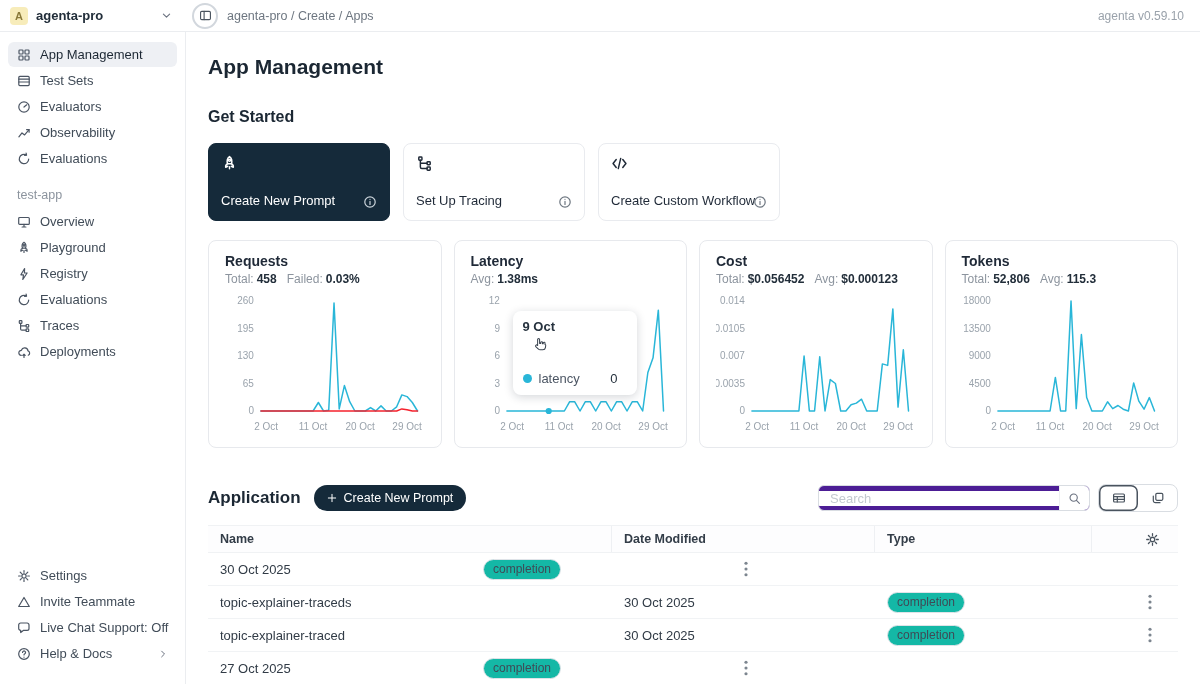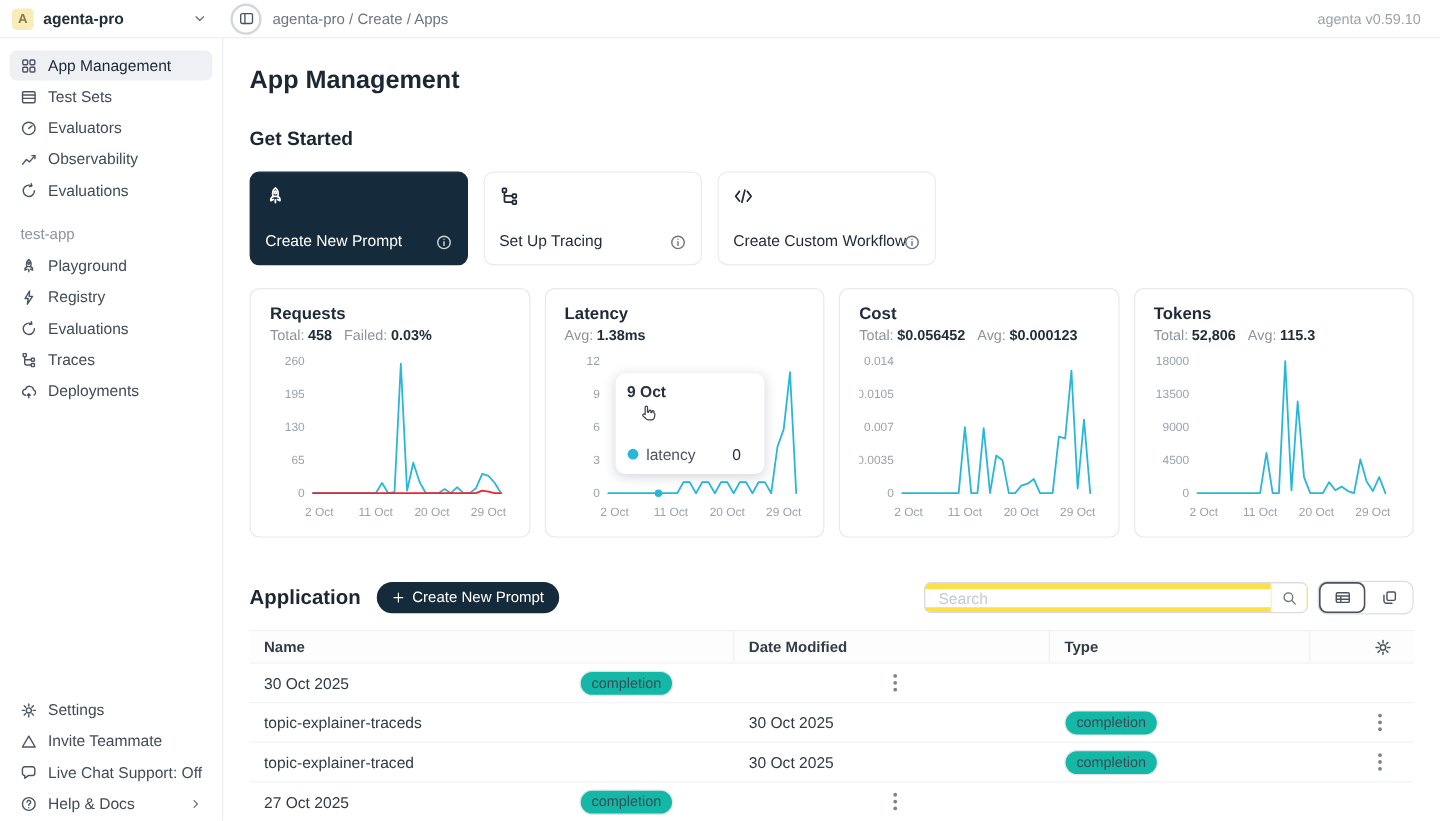--- a/index.html
+++ b/index.html
@@ -30,21 +30,21 @@
   .version{margin-left:auto;padding-right:16px;font-size:12px;color:#9aa2ab}
 
   
   .sidebar{position:absolute;top:32px;left:0;bottom:0;width:186px;border-right:1px solid #ebedf0;background:#fff;padding:10px 8px}
   .nav-item{height:25px;display:flex;align-items:center;gap:9px;padding:0 9px;border-radius:6px;font-size:13px;
             color:#414c58;cursor:pointer;margin-bottom:1px;white-space:nowrap}
   .nav-item.selected{background:#eef0f4;color:#1c2733;font-weight:500}
   .nav-icon{width:14px;height:14px;color:#4b5563}
   .nav-chev{width:10px;height:10px;margin-left:auto;color:#6b7280}
   .section-label{font-size:12.5px;color:#8c949e;margin:17px 9px 7px}
-  .sidebar-footer{position:absolute;left:8px;right:8px;bottom:1px}
+  .sidebar-footer{position:absolute;left:8px;right:8px;bottom:17px}
 
   
   .content{position:absolute;left:186px;top:32px;right:0;bottom:0;padding:0 22px;overflow:hidden}
   .page-title{font-size:21px;font-weight:600;margin:23px 0 0;color:#1b2733}
   .sec-title{font-size:16px;font-weight:600;margin:29px 0 0;color:#1b2733}
 
   .gs-cards{display:flex;gap:13px;margin-top:17px}
   .gs-card{width:182px;height:78px;border-radius:8px;border:1px solid #e9ebef;background:#fff;position:relative;
            padding:11px 12px;cursor:pointer}
   .gs-card.dark{background:#152a3a;border-color:#152a3a;color:#fff}
@@ -70,22 +70,22 @@
   .dot{width:9px;height:9px;border-radius:50%;background:#29b6d8}
   .tt-series{color:#4b5563}
   .tt-val{margin-left:auto;padding-right:9px;color:#26323e}
 
   .app-row{display:flex;align-items:center;margin-top:36px}
   .app-title{font-size:17px;font-weight:600;margin:0;color:#1b2733}
   .create-btn{margin-left:13px;height:26px;border:none;border-radius:14px;background:#152a3a;color:#fff;
               font-size:12.5px;display:flex;align-items:center;gap:7px;padding:0 13px;cursor:pointer}
   .create-btn .icon{width:10px;height:10px;color:#fff}
   .right-tools{margin-left:auto;display:flex;align-items:center;gap:8px}
-  .search-box{width:320px;height:26px;border:1px solid #d9dde2;border-radius:6px;display:flex;align-items:center;
-              overflow:hidden;background:#fde047}
+  .search-box{width:272px;height:26px;border:1px solid #d9dde2;border-radius:6px;display:flex;align-items:center;
+              overflow:hidden;background:#4c1d95}
   .search-box input{flex:1;border:none;outline:none;padding:0 11px;font-size:13px;font-family:inherit;color:#1f2937;min-width:0}
   .search-box input::placeholder{color:#c3c9d0}
   .search-btn{width:30px;height:100%;border:none;border-left:1px solid #eef0f2;background:#fff;color:#6b7280;
               display:flex;align-items:center;justify-content:center;cursor:pointer}
   .s-i{width:13px;height:13px}
   .view-toggle{height:28px;border:1px solid #d9dde2;border-radius:8px;display:flex;background:#fff}
   .seg{width:39px;border:none;background:transparent;display:flex;align-items:center;justify-content:center;
        color:#49535e;cursor:pointer;border-radius:7px}
   .seg.selected{box-shadow:inset 0 0 0 1.5px #49535e}
   .seg .icon{width:14px;height:14px}
@@ -177,20 +177,29 @@
           <svg viewBox="0 0 14 14">
             <path d="M11.7 7A4.7 4.7 0 1 1 9.2 2.85"></path>
             <path d="M9.1 1.1l.45 1.95-1.95.45"></path>
           </svg>
         </span>
         <span class="nav-label">Evaluations</span>
       </div>
     </nav>
   <div class="section-label">test-app</div>
   <nav id="nav-app">
+      <div class="nav-item">
+        <span class="icon nav-icon">
+          <svg viewBox="0 0 14 14">
+            <rect x="1.7" y="2.5" width="10.6" height="6.9" rx="1"></rect>
+            <path d="M5.1 12h3.8M7 9.4V12"></path>
+          </svg>
+        </span>
+        <span class="nav-label">Overview</span>
+      </div>
       <div class="nav-item">
         <span class="icon nav-icon">
           <svg viewBox="0 0 14 14">
             <path d="M7 1.3c1.75 1.3 2.35 3.5 1.55 5.9H5.45C4.65 4.8 5.25 2.6 7 1.3z"></path>
             <circle cx="7" cy="4.4" r="0.85"></circle>
             <path d="M5.45 7.2C4.2 7.7 3.7 8.9 3.85 10.1l1.7-.85M8.55 7.2c1.25.5 1.75 1.7 1.6 2.9l-1.7-.85"></path>
             <path d="M7 9.6v1.8"></path>
           </svg>
         </span>
         <span class="nav-label">Playground</span>

